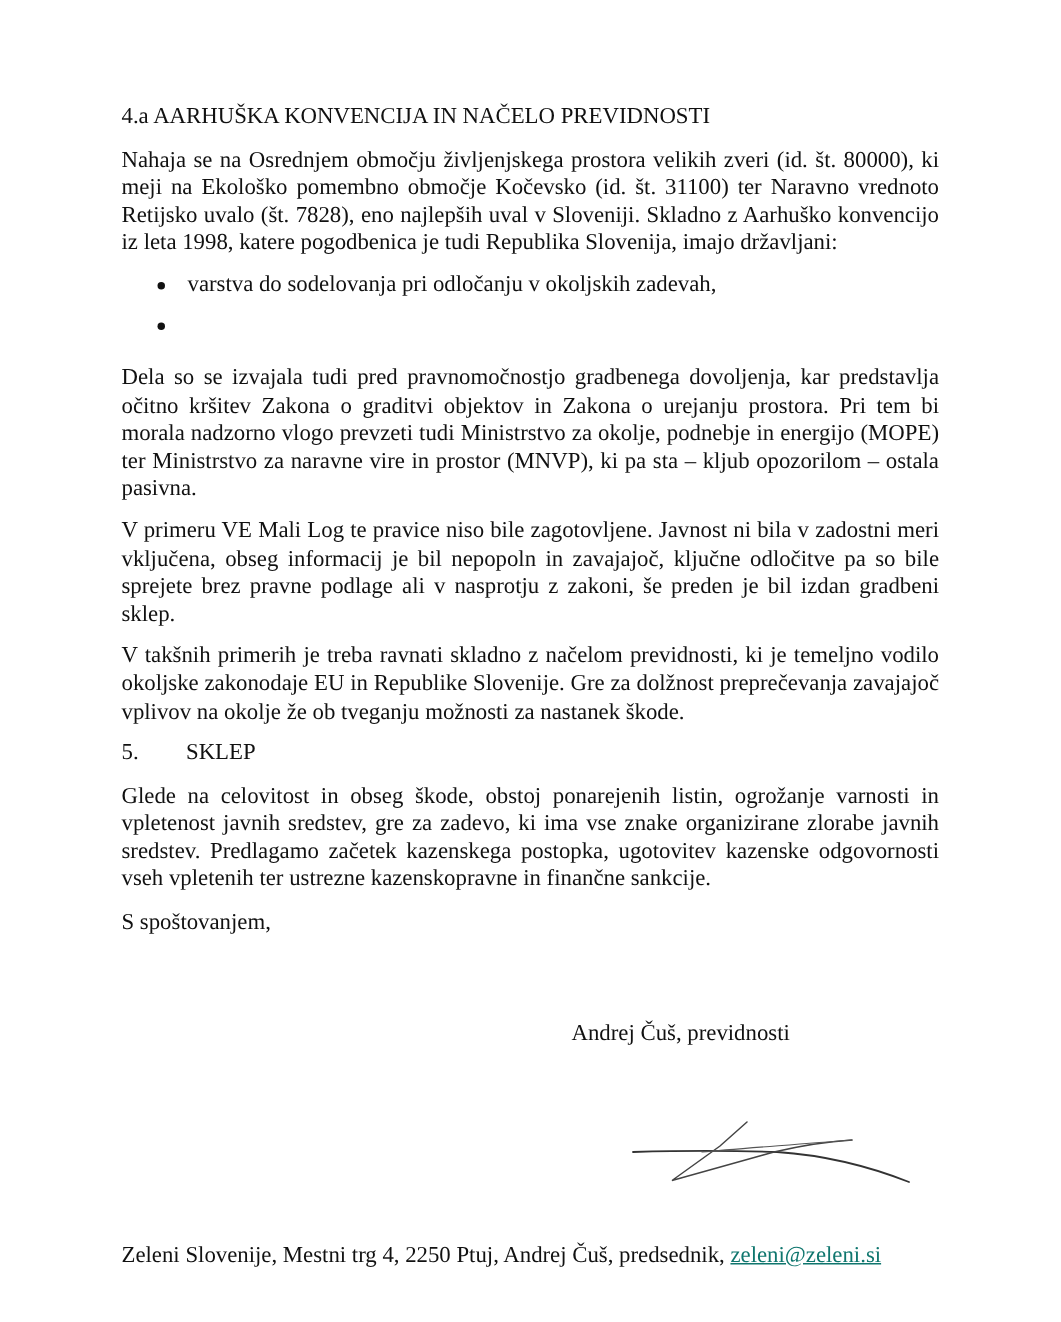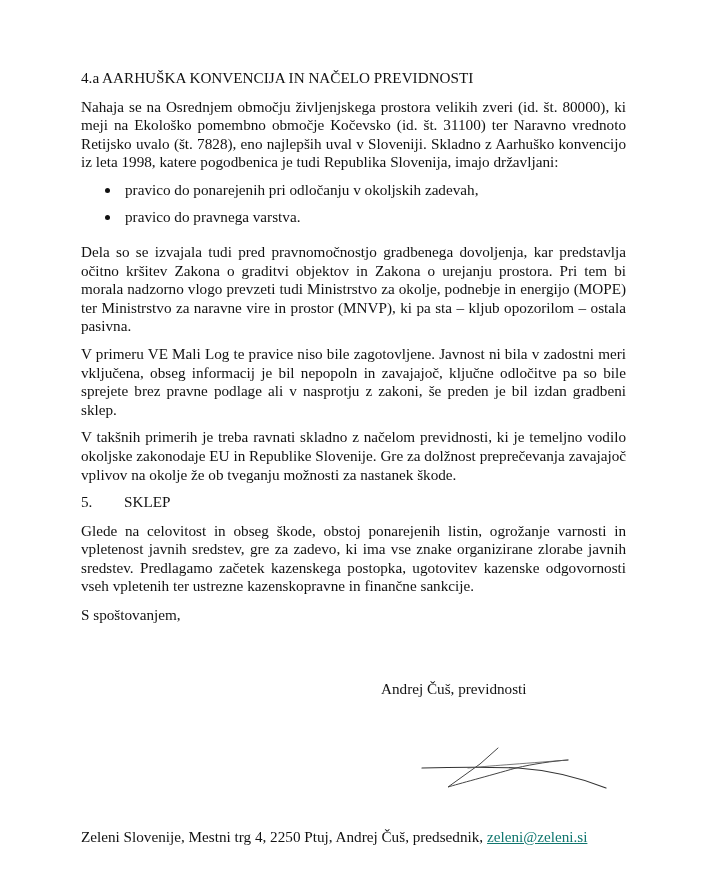--- a/index.html
+++ b/index.html
@@ -103,25 +103,24 @@
 
 <div class="page">
   <div class="content">
     <h2 class="heading">4.a AARHUŠKA KONVENCIJA IN NAČELO PREVIDNOSTI</h2>
 
     <p class="para">Nahaja se na Osrednjem območju življenjskega prostora velikih zveri (id. št. 80000), ki meji na Ekološko pomembno območje Kočevsko (id. št. 31100) ter Naravno vrednoto Retijsko uvalo (št. 7828), eno najlepših uval v Sloveniji.  Skladno z Aarhuško konvencijo iz leta 1998, katere pogodbenica je tudi Republika Slovenija, imajo državljani:</p>
 
     <ul class="bullets">
       <li>
         <span class="dot"></span>
-        <span>pravico do ponarejenih pri odločanju v okoljskih zadevah,</span>
+        <span>varstva do sodelovanja pri odločanju v okoljskih zadevah,</span>
       </li>
       <li>
         <span class="dot"></span>
-        <span>pravico do pravnega varstva.</span>
       </li>
     </ul>
 
     <p class="para">Dela so se izvajala tudi pred pravnomočnostjo gradbenega dovoljenja, kar predstavlja očitno kršitev Zakona o graditvi objektov in Zakona o urejanju prostora. Pri tem bi morala nadzorno vlogo prevzeti tudi Ministrstvo za okolje, podnebje in energijo (MOPE) ter Ministrstvo za naravne vire in prostor (MNVP), ki pa sta – kljub opozorilom – ostala pasivna.</p>
     <p class="para">V primeru VE Mali Log te pravice niso bile zagotovljene. Javnost ni bila v zadostni meri vključena, obseg informacij je bil nepopoln in zavajajoč, ključne odločitve pa so bile sprejete brez pravne podlage ali v nasprotju z zakoni, še preden je bil izdan gradbeni sklep.</p>
     <p class="para">V takšnih primerih je treba ravnati skladno z načelom previdnosti, ki je temeljno vodilo okoljske zakonodaje EU in Republike Slovenije. Gre za dolžnost preprečevanja zavajajoč vplivov na okolje že ob tveganju možnosti za nastanek škode.</p>
 
     <div class="section-head">
       <span class="section-num">5.</span>
       <span>SKLEP</span>

